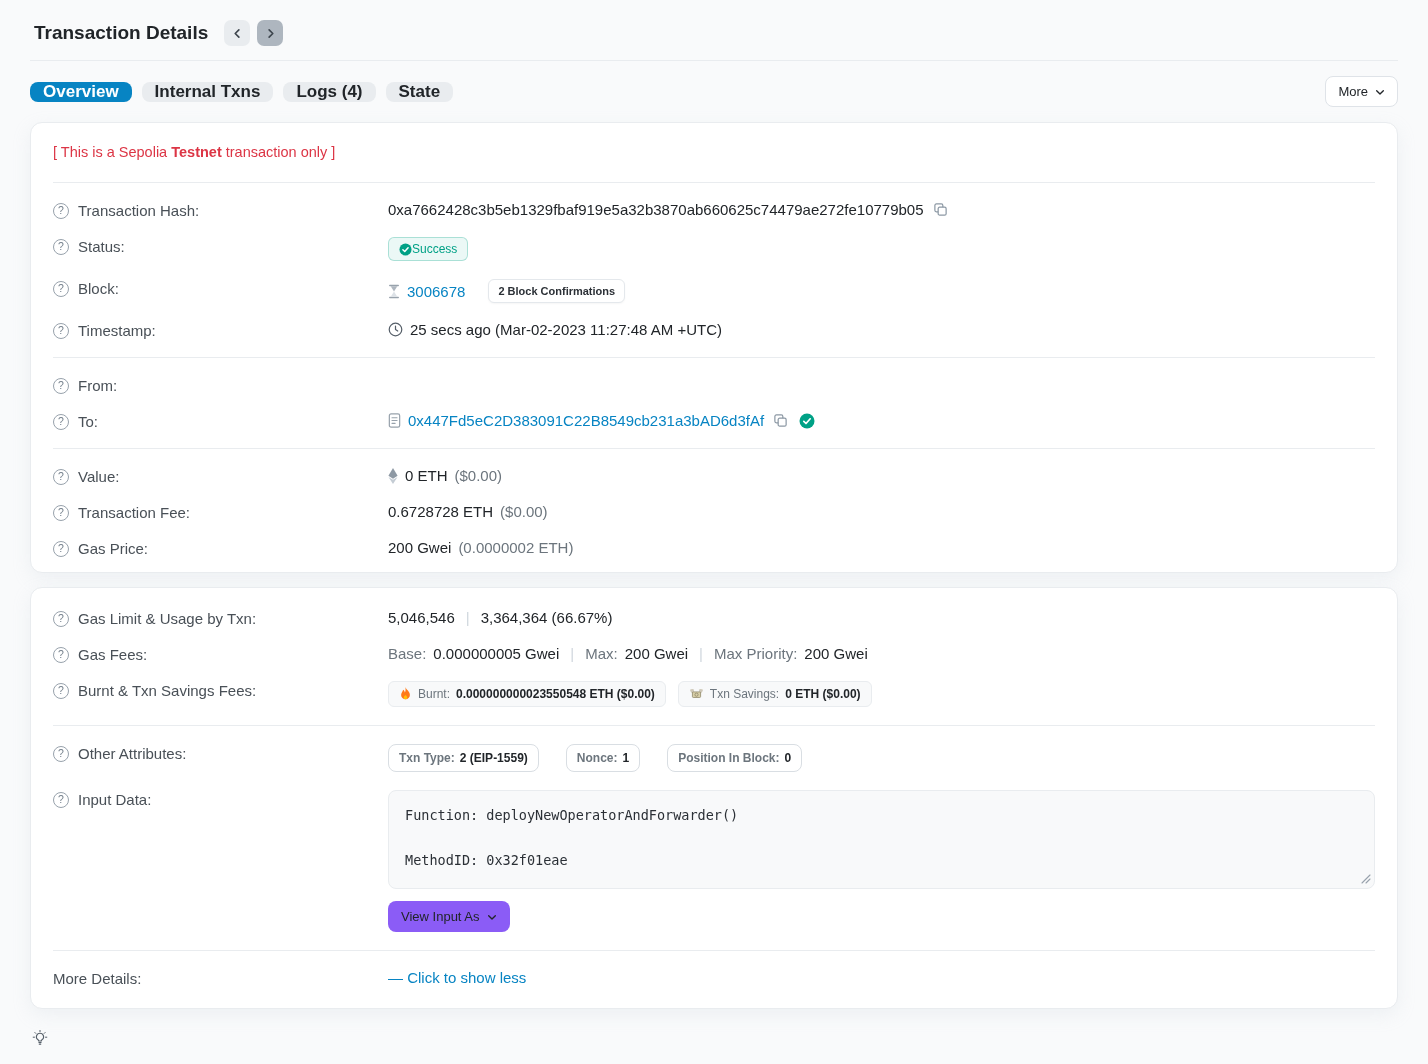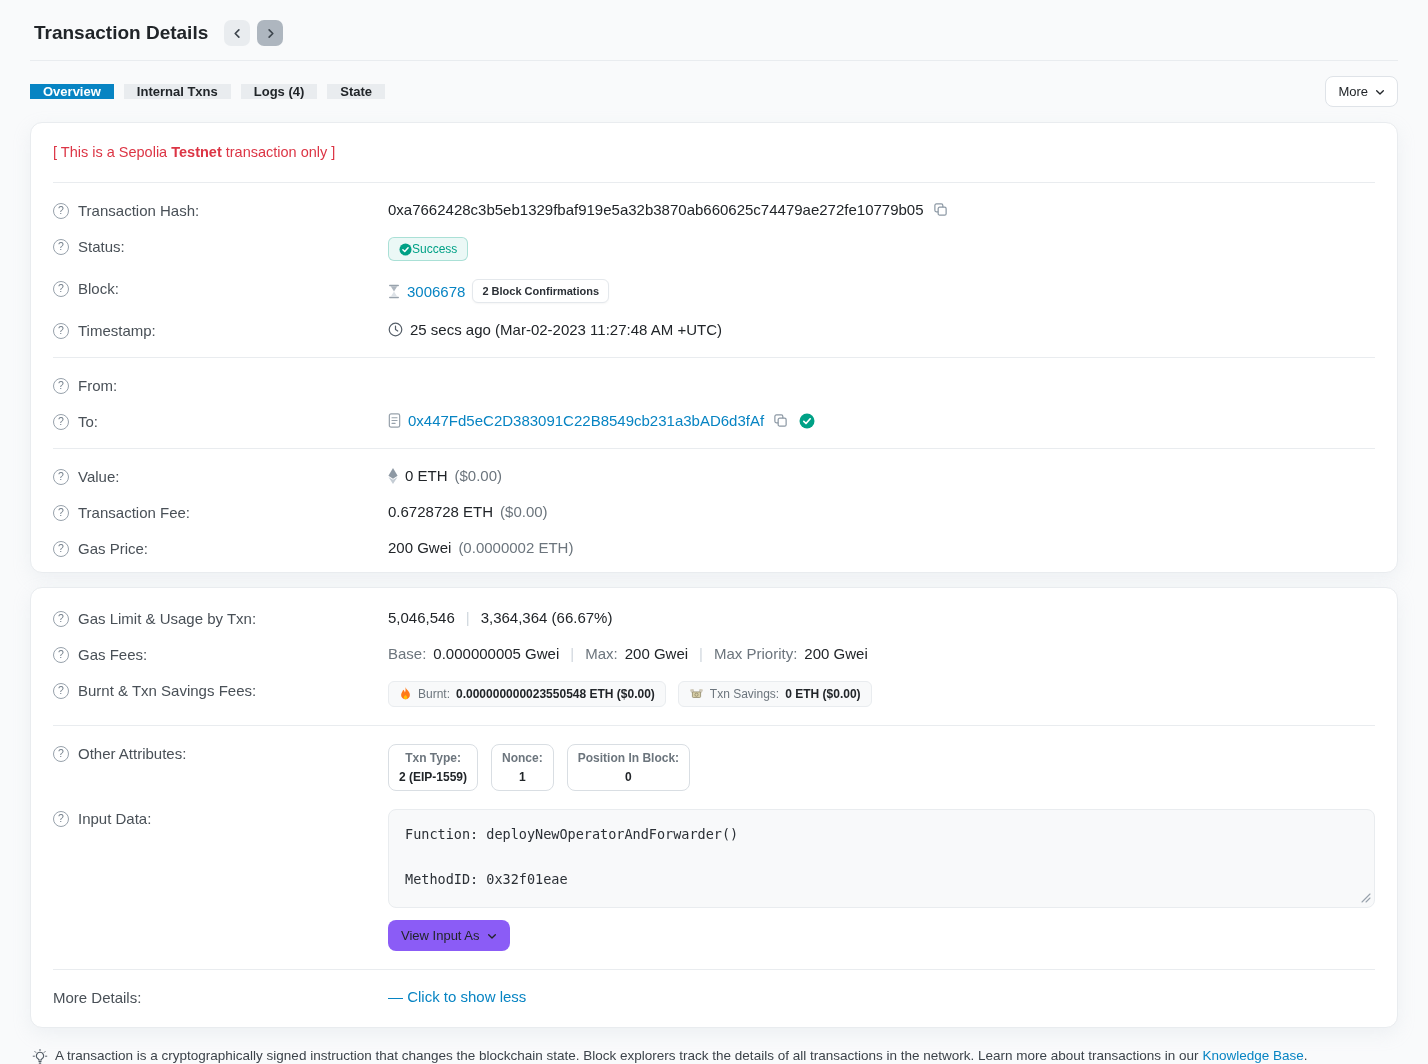--- a/index.html
+++ b/index.html
@@ -20,22 +20,22 @@
     width: 26px; height: 26px; border: none; border-radius: 7px;
     background: #e9ecef; display: flex; align-items: center; justify-content: center;
     cursor: pointer; padding: 0;
   }
   .nav-btn.next { background: #aeb6bf; }
   .header-divider { border: none; border-top: 1px solid #e9ecef; margin: 0 0 15px; }
 
   
   .tabs-row { display: flex; align-items: center; gap: 10px; margin-bottom: 15px; }
   .tab {
-    border: none; border-radius: 0; background: #e9ecef; color: #212529;
-    font-family: inherit; font-size: 13px; font-weight: 600; padding: 0 13px; cursor: pointer;
+    border: none; border-radius: 8px; background: #e9ecef; color: #212529;
+    font-family: inherit; font-size: 17px; font-weight: 600; padding: 0 13px; cursor: pointer;
   }
   .tab.active { background: #0784c3; color: #fff; }
   .more-btn {
     margin-left: auto; display: flex; align-items: center; gap: 7px;
     background: #fff; border: 1px solid #dfe3e8; border-radius: 8px;
     font-family: inherit; font-size: 13px; font-weight: 500; color: #212529;
     padding: 7px 12px; cursor: pointer;
   }
 
   
@@ -66,35 +66,35 @@
 
   .icon-btn { background: none; border: none; padding: 0 2px; cursor: pointer; display: inline-flex; align-items: center; }
 
   .status-badge {
     display: inline-flex; align-items: center; gap: 0;
     background: rgba(0,161,134,.08); border: 1px solid rgba(0,161,134,.28);
     color: #00a186; font-size: 12px; font-weight: 500;
     border-radius: 6px; padding: 4px 10px;
   }
   .conf-badge {
-    display: inline-flex; align-items: center; margin-left: 0;
+    display: inline-flex; align-items: center; margin-left: 16px;
     background: #fff; border: 1px solid #e4e8ec; box-shadow: 0 1px 2px rgba(0,0,0,.04);
     border-radius: 6px; padding: 5px 9px; font-size: 11px; font-weight: 700; color: #2b3036;
   }
   .fee-badge {
     display: inline-flex; align-items: center; gap: 6px;
     background: #f8f9fa; border: 1px solid #e9ecef; border-radius: 6px;
     padding: 5px 10px; font-size: 12px;
   }
   .fee-badge .lbl { color: #6c757d; }
   .fee-badge .val { font-weight: 700; }
   .attr-badge {
-    display: inline-flex; align-items: center; gap: 5px; margin-right: 6px;
+    display: inline-flex; align-items: center; gap: 5px; margin-right: 20px;
     background: #fff; border: 1px solid #d9dee3; border-radius: 8px;
-    padding: 6px 10px; font-size: 12px; flex-direction: column;
+    padding: 6px 10px; font-size: 12px;
   }
   .attr-badge .lbl { color: #6c757d; font-weight: 600; }
   .attr-badge .val { font-weight: 700; }
 
   .input-col { flex: 1; min-width: 0; }
   .input-box {
     position: relative;
     background: #f8f9fa; border: 1px solid #e9ecef; border-radius: 8px;
     padding: 13px 16px; min-height: 99px;
     font-family: "DejaVu Sans Mono", monospace; font-size: 13.5px; line-height: 1.65;
@@ -445,16 +445,15 @@
   </div>
 
   <div class="footer">
     <span>
       <svg width="16" height="16" viewBox="0 0 16 16">
           <path d="M8 3.2a3.6 3.6 0 0 0-2 6.6c.4.3.7.7.7 1.2h2.6c0-.5.3-.9.7-1.2a3.6 3.6 0 0 0-2-6.6Z" fill="none" stroke="#555e68" stroke-width="1.1"></path>
           <path d="M6.9 12.6h2.2M7.3 14.2h1.4" stroke="#555e68" stroke-width="1.1" stroke-linecap="round"></path>
           <path d="M8 .4v1.2M2.9 2.5l.9.9M13.1 2.5l-.9.9M1.2 7.2h1.3M13.5 7.2h1.3" stroke="#555e68" stroke-width="1" stroke-linecap="round"></path>
         </svg>
     </span>
-    <span><span>A transaction is a cryptographically signed instruction that changes the blockchain state. Block explorers track the details of all transactions in the network. Learn more about transactions in our </span><a class="link">Knowledge Base</a><span>.</span></span>
   </div>
 
 </div>
 
 </body></html>

